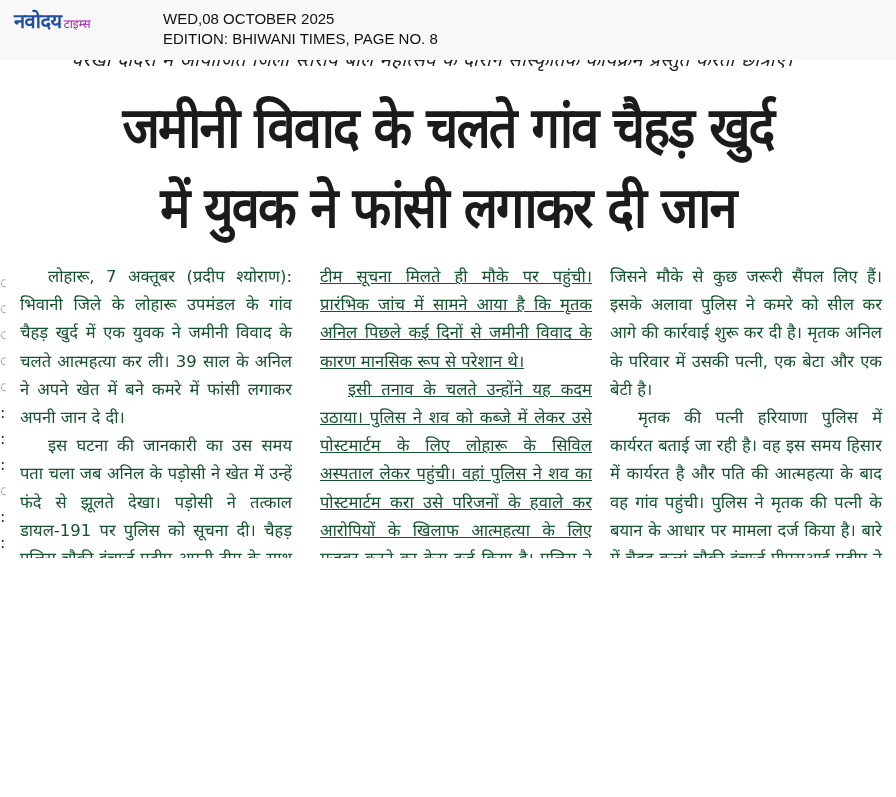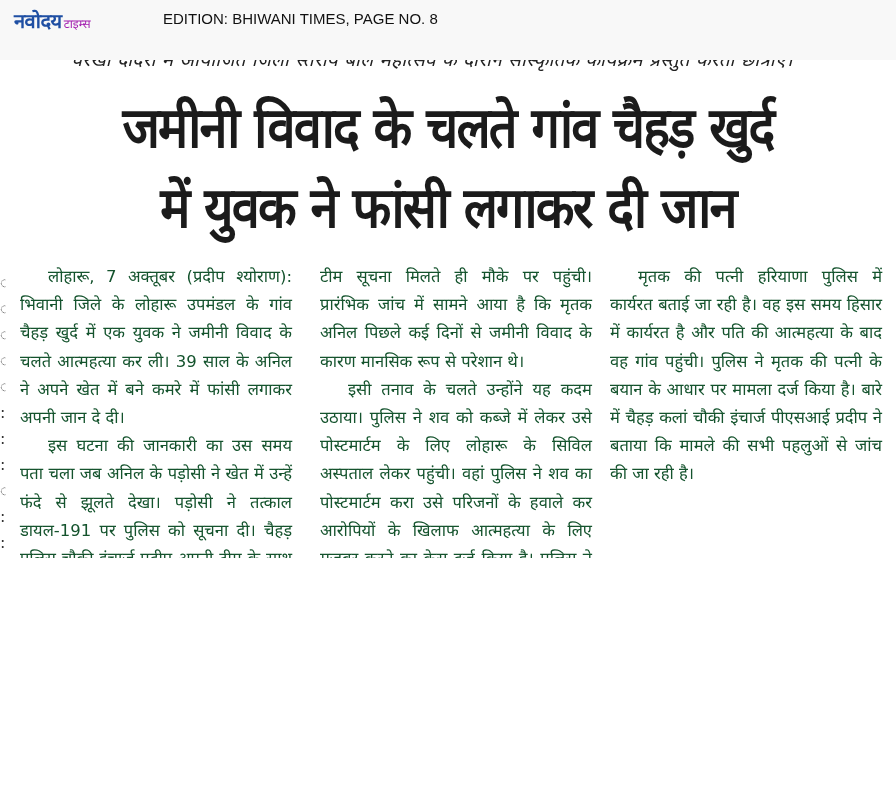--- a/index.html
+++ b/index.html
@@ -57,21 +57,21 @@
 
   
   .col {
     position:absolute; top:263px; width:272px;
     font-family:"DejaVu Sans", sans-serif; font-size:16.5px; line-height:28.2px;
     color:#14532d; text-align:justify;
   }
   .col p { margin:0; }
   .col p.indent { text-indent:28px; }
   .col1 { left:20px; }
-  .col2 { left:320px; }
+  .col2 { left:320px;text-decoration:underline; }
   .col3 { left:610px; }
 
   
   .bottom-head {
     position:absolute; left:-6px; top:710px; width:920px; white-space:nowrap;
     font-family:"DejaVu Sans", sans-serif; font-weight:bold; font-size:60px;
     line-height:84px; color:#1b1b1b; letter-spacing:-2px;
     transform:scaleX(0.86); transform-origin:left top;
   }
   .bottom-rule {
@@ -89,20 +89,21 @@
 <div class="page">
 
   <div class="caption">चरखी दादरी में आयोजित जिला स्तरीय बाल महोत्सव के दौरान सांस्कृतिक कार्यक्रम प्रस्तुत करती छात्राएं।</div>
 
   <div class="header">
     <div class="logo">
       <span class="logo-main">नवोदय</span>
       <span class="logo-sub">टाइम्स</span>
     </div>
     <div class="edition">
+      <div>WED,08 OCTOBER 2025</div>
       <div>EDITION: BHIWANI TIMES, PAGE NO. 8</div>
     </div>
   </div>
 
   <div class="headline">
     <div>जमीनी विवाद के चलते गांव चैहड़ खुर्द</div>
     <div>में युवक ने फांसी लगाकर दी जान</div>
   </div>
 
   <div class="edge-frag">
@@ -128,20 +129,21 @@
     <p class="indent">लोहारू, 7 अक्तूबर (प्रदीप श्योराण): भिवानी जिले के लोहारू उपमंडल के गांव चैहड़ खुर्द में एक युवक ने जमीनी विवाद के चलते आत्महत्या कर ली। 39 साल के अनिल ने अपने खेत में बने कमरे में फांसी लगाकर अपनी जान दे दी।</p>
     <p class="indent">इस घटना की जानकारी का उस समय पता चला जब अनिल के पड़ोसी ने खेत में उन्हें फंदे से झूलते देखा। पड़ोसी ने तत्काल डायल-191 पर पुलिस को सूचना दी। चैहड़ पुलिस चौकी इंचार्ज प्रदीप अपनी टीम के साथ मौके पर पहुंचे और घटनास्थल का निरीक्षण किया। चौकी इंचार्ज प्रदीप ने बताया कि पुलिस</p>
   </div>
 
   <div class="col col2">
     <p>टीम सूचना मिलते ही मौके पर पहुंची। प्रारंभिक जांच में सामने आया है कि मृतक अनिल पिछले कई दिनों से जमीनी विवाद के कारण मानसिक रूप से परेशान थे।</p>
     <p class="indent">इसी तनाव के चलते उन्होंने यह कदम उठाया। पुलिस ने शव को कब्जे में लेकर उसे पोस्टमार्टम के लिए लोहारू के सिविल अस्पताल लेकर पहुंची। वहां पुलिस ने शव का पोस्टमार्टम करा उसे परिजनों के हवाले कर आरोपियों के खिलाफ आत्महत्या के लिए मजबूर करने का केस दर्ज किया है। पुलिस ने आवश्यक सबूत जुटाने के लिए एफएसएल टीम को भी बुलाया गया</p>
   </div>
 
   <div class="col col3">
+    <p>जिसने मौके से कुछ जरूरी सैंपल लिए हैं। इसके अलावा पुलिस ने कमरे को सील कर आगे की कार्रवाई शुरू कर दी है। मृतक अनिल के परिवार में उसकी पत्नी, एक बेटा और एक बेटी है।</p>
     <p class="indent">मृतक की पत्नी हरियाणा पुलिस में कार्यरत बताई जा रही है। वह इस समय हिसार में कार्यरत है और पति की आत्महत्या के बाद वह गांव पहुंची। पुलिस ने मृतक की पत्नी के बयान के आधार पर मामला दर्ज किया है। बारे में चैहड़ कलां चौकी इंचार्ज पीएसआई प्रदीप ने बताया कि मामले की सभी पहलुओं से जांच की जा रही है।</p>
   </div>
 
   <div class="bottom-head">ई में आयोजित बीएफआई कप में</div>
 
   <div class="bottom-next">
     <div class="blob" style="left:225px;width:40px;"></div>
     <div class="blob" style="left:330px;width:30px;"></div>
     <div class="blob" style="left:425px;width:40px;"></div>
     <div class="blue"></div>

